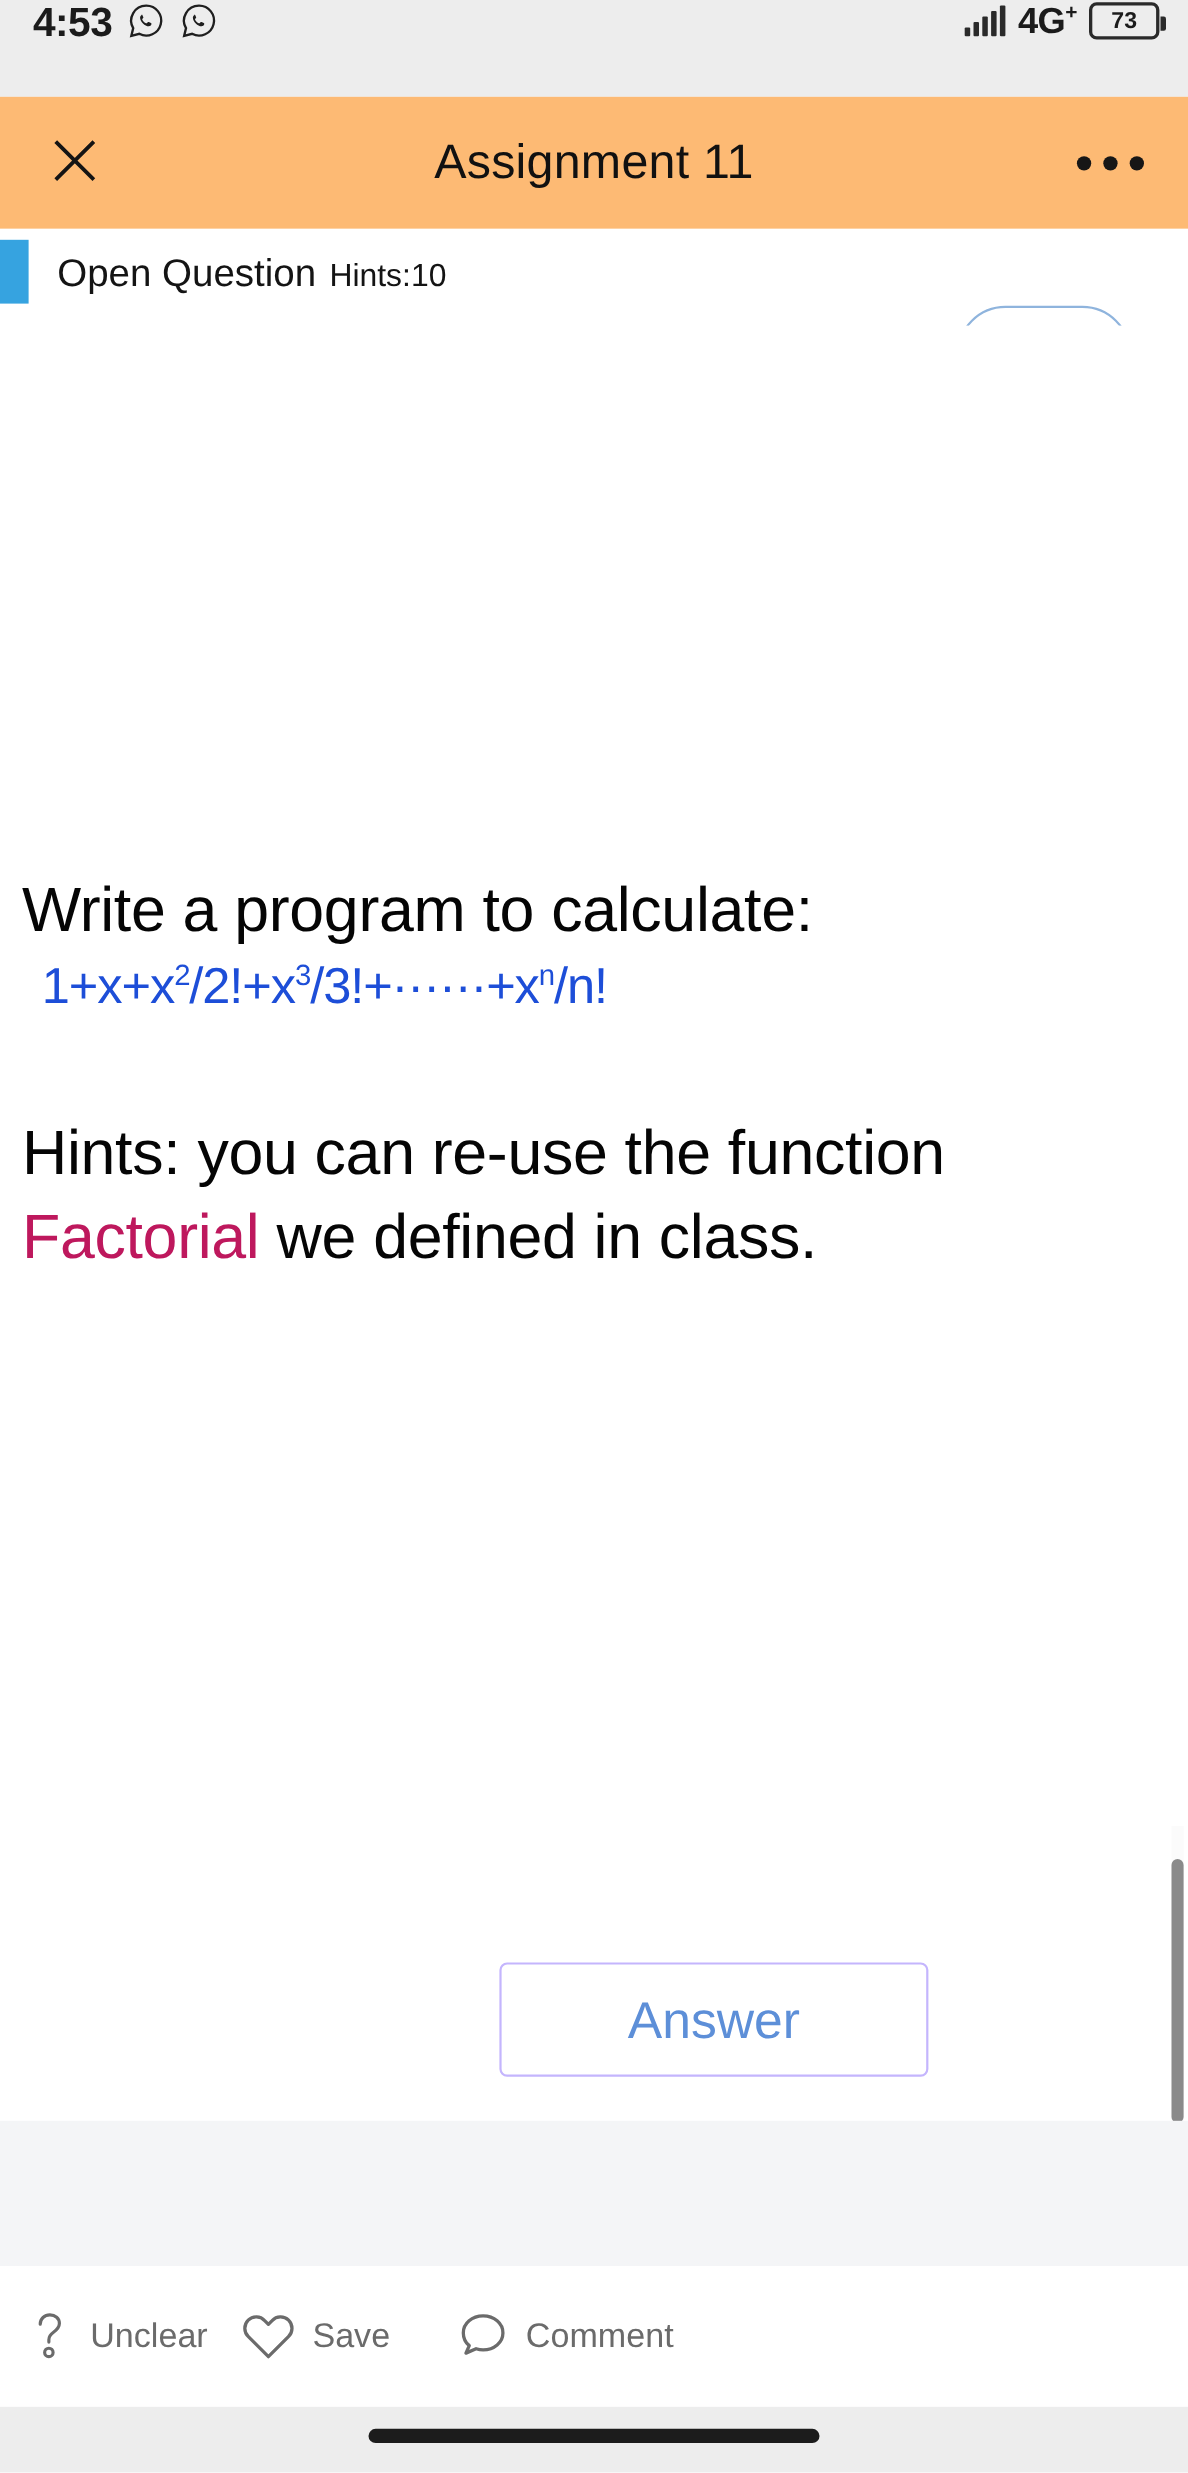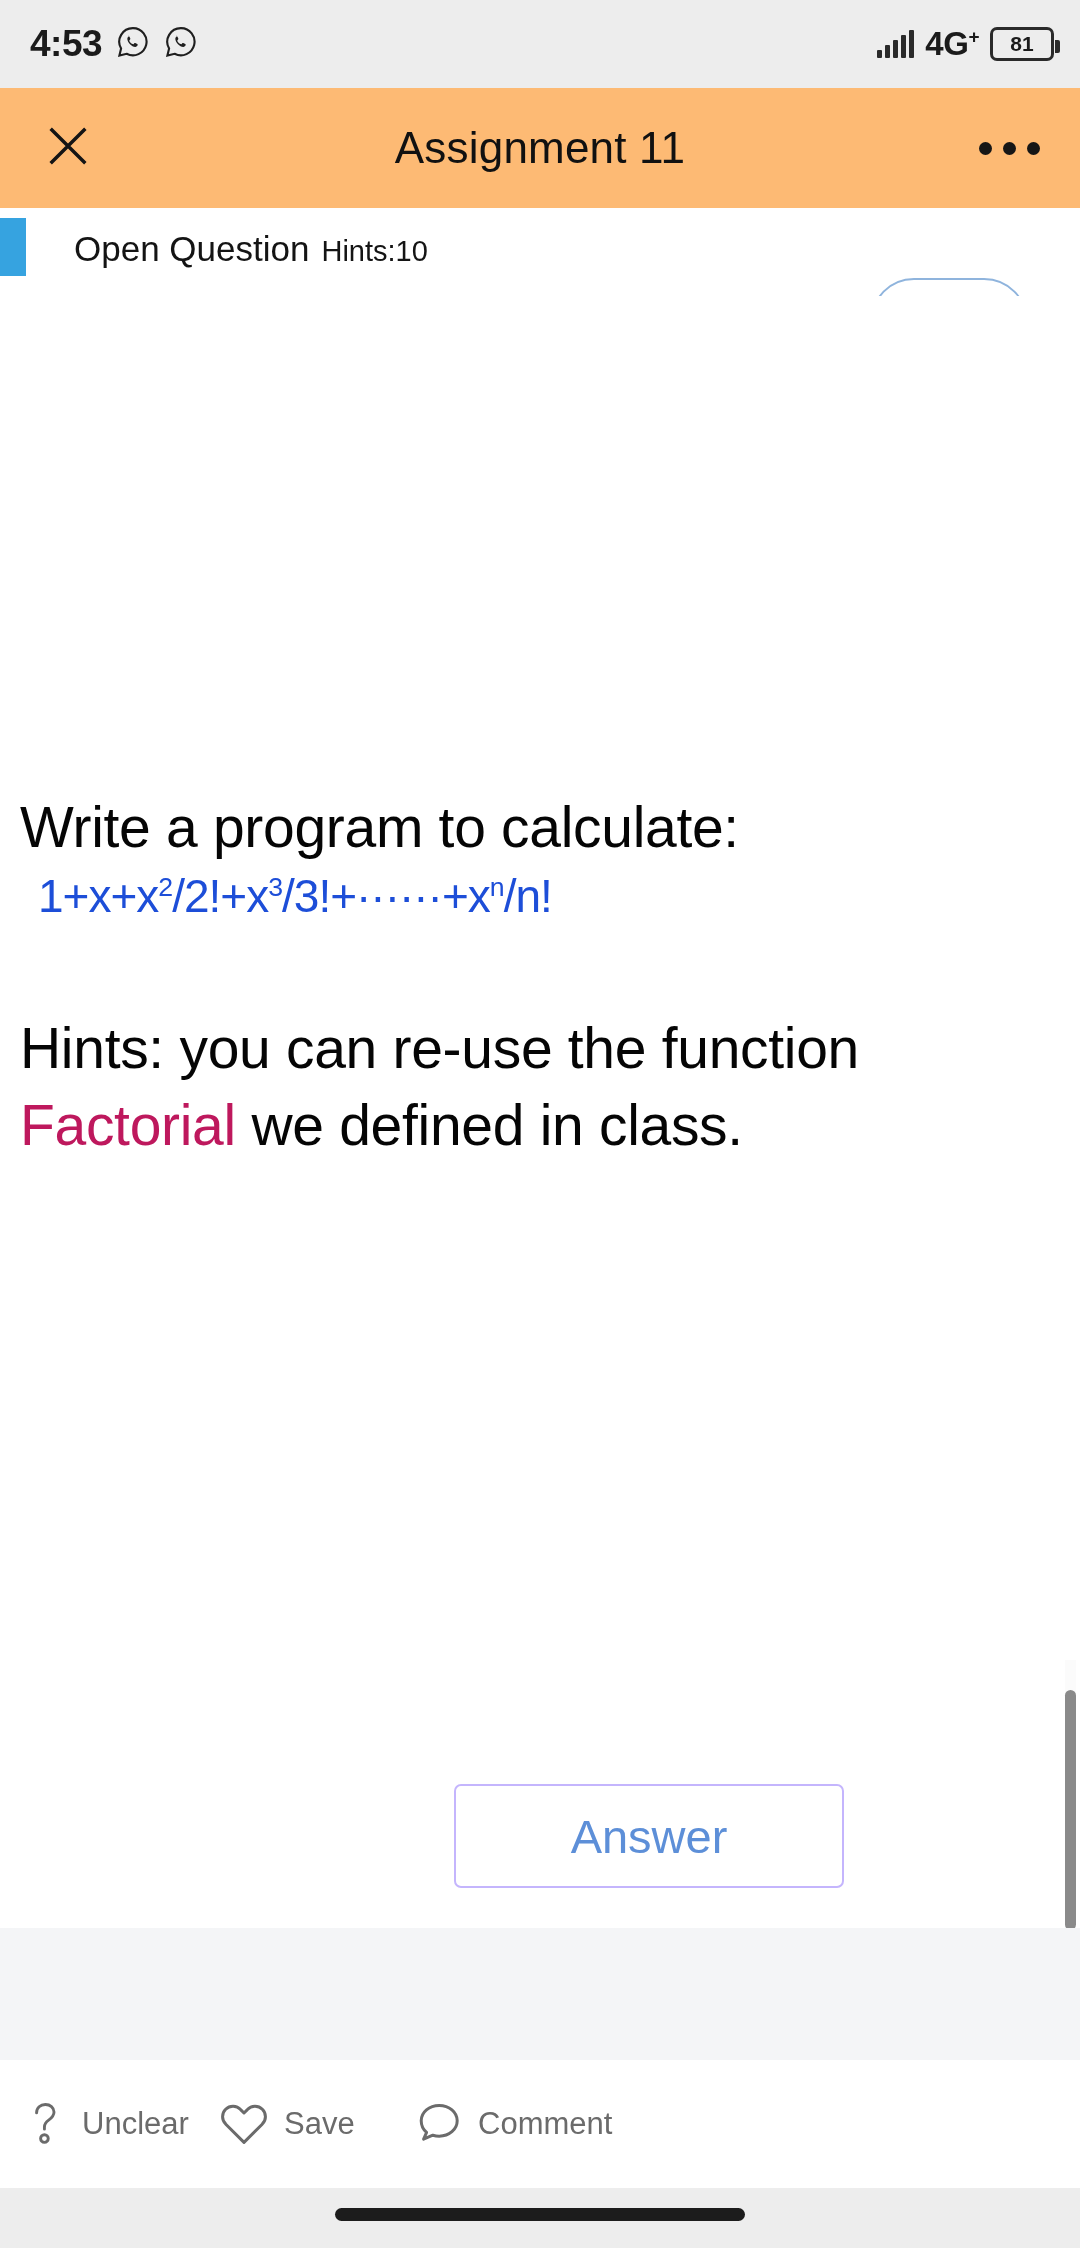--- a/index.html
+++ b/index.html
@@ -14,21 +14,21 @@
     width:1080px; height:2248px;
     overflow:hidden;
     background:#ffffff;
   }
 
   
   .status-bar {
     position:absolute; left:0; top:0;
     width:1080px; height:88px;
     background:#ededed;
-    display:flex; align-items:center;
+    display:flex; align-items:flex-start;
     padding:0 26px 0 30px;
   }
   .sb-left { display:flex; align-items:center; gap:14px; }
   .sb-time {
     font-size:37px; font-weight:bold; color:#1b1b1b;
     letter-spacing:-0.5px;
   }
   .sb-right { margin-left:auto; display:flex; align-items:center; gap:11px; }
   .wa-icon { display:block; }
   .signal { display:flex; align-items:flex-end; gap:3px; height:28px; }
@@ -85,21 +85,21 @@
     width:1080px; height:88px;
     background:#ffffff;
     display:flex; align-items:flex-start;
   }
   .meta-accent {
     width:26px; height:58px;
     background:#36a3e0;
     margin-top:10px;
   }
   .meta-text {
-    margin-left:48px; margin-top:21px;
+    margin-left:26px; margin-top:21px;
     display:flex; align-items:baseline; gap:12px;
   }
   .meta-type { font-size:35px; color:#141414; }
   .meta-point { font-size:29px; color:#141414; }
 
   
   .counter-pill {
     position:absolute; right:52px; top:278px;
     width:158px; height:88px;
     border:2px solid #8fb4dd;
@@ -229,21 +229,21 @@
           <i></i>
           <i></i>
           <i></i>
           <i></i>
       </span>
       <span class="net-label">
         <span>4G</span>
         <span class="net-sup">+</span>
       </span>
       <span class="battery">
-        <span>81</span>
+        <span>73</span>
       </span>
     </div>
   </div>
 
   <div class="nav-bar">
     <div class="nav-close">
       <span>
         <svg width="52" height="52" viewBox="0 0 24 24">
           <path d="M4 4 L20 20 M20 4 L4 20" stroke="#141414" stroke-width="1.6" fill="none"></path>
         </svg>

